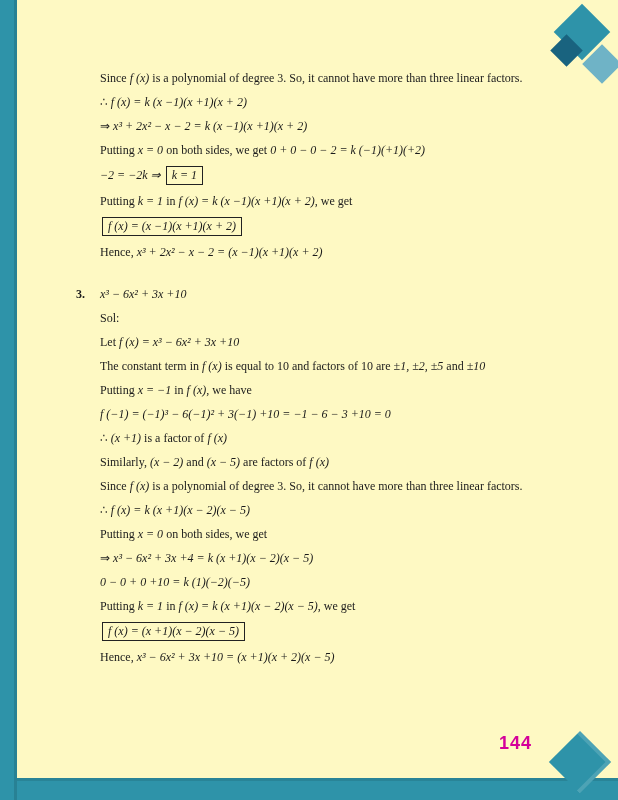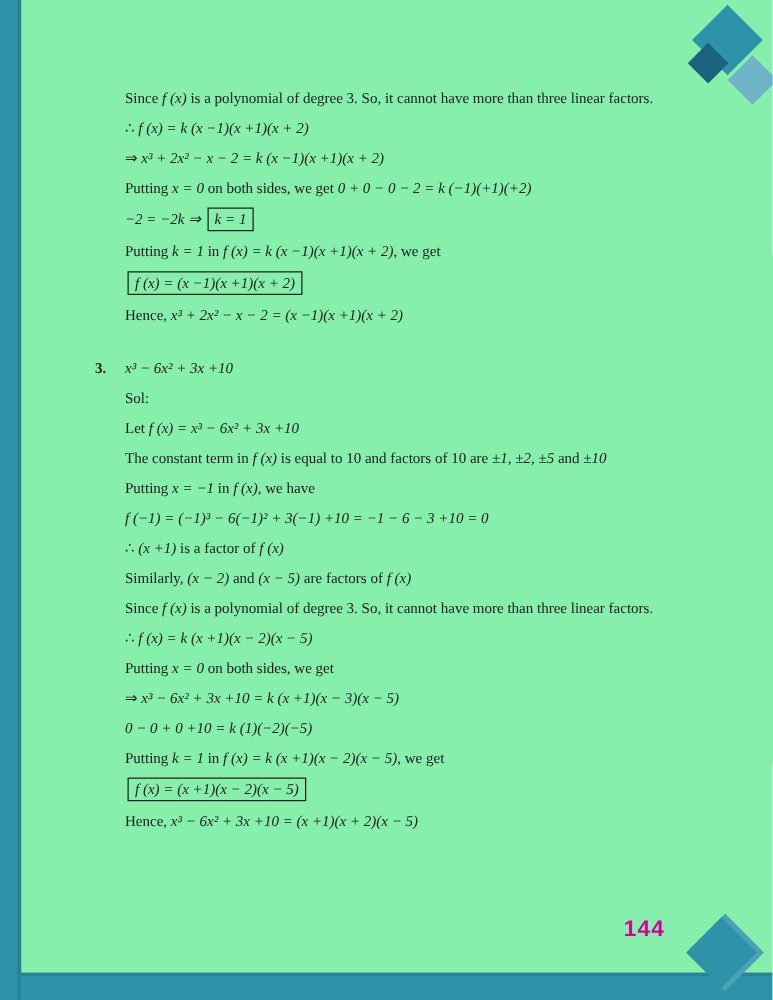--- a/index.html
+++ b/index.html
@@ -1,21 +1,21 @@
 <!DOCTYPE html>
 <html style="--teal: #2E93A9; --pagenum: #D4009A;"><head>
 <meta charset="utf-8">
 <style>
   html,body{margin:0;padding:0;}
   body{
     width:618px;height:800px;position:relative;overflow:hidden;
     background:#ffffff;
     font-family:"Liberation Serif", serif;
   }
-  .page{position:absolute;inset:0;background:#86efac;}
+  .page{position:absolute;inset:0;background:#fef9c3;}
 
   
   .border-left{
     position:absolute;left:0;top:0;width:17px;height:100%;
     background:var(--teal,#2E93A9);
     box-shadow:inset -3px 0 0 rgba(0,0,0,0.12);
     z-index:2;
   }
   .border-bottom{
     position:absolute;left:0;bottom:0;width:100%;height:22px;
@@ -86,21 +86,21 @@
       <div class="line"><span class="bold">Sol:</span></div>
       <div class="line"><span class="">Let  </span><span class="math">f (x) = x³ − 6x² + 3x +10</span></div>
       <div class="line"><span class="">The constant term in  </span><span class="math">f (x)</span><span class=""> is equal to 10 and factors of 10 are  </span><span class="math">±1, ±2, ±5</span><span class=""> and  </span><span class="math">±10</span></div>
       <div class="line"><span class="">Putting  </span><span class="math">x = −1</span><span class=""> in  </span><span class="math">f (x)</span><span class="">, we have</span></div>
       <div class="line"><span class="math">f (−1) = (−1)³ − 6(−1)² + 3(−1) +10 = −1 − 6 − 3 +10 = 0</span></div>
       <div class="line"><span class="">∴ </span><span class="math">(x +1)</span><span class=""> is a factor of  </span><span class="math">f (x)</span></div>
       <div class="line"><span class="">Similarly,  </span><span class="math">(x − 2)</span><span class=""> and  </span><span class="math">(x − 5)</span><span class=""> are factors of  </span><span class="math">f (x)</span></div>
       <div class="line"><span class="">Since  </span><span class="math">f (x)</span><span class=""> is a polynomial of degree 3. So, it cannot have more than three linear factors.</span></div>
       <div class="line"><span class="">∴ </span><span class="math">f (x) = k (x +1)(x − 2)(x − 5)</span></div>
       <div class="line"><span class="">Putting  </span><span class="math">x = 0</span><span class=""> on both sides, we get</span></div>
-      <div class="line"><span class="">⇒ </span><span class="math">x³ − 6x² + 3x +10 = k (x +1)(x − 3)(x − 5)</span></div>
+      <div class="line"><span class="">⇒ </span><span class="math">x³ − 6x² + 3x +4 = k (x +1)(x − 2)(x − 5)</span></div>
       <div class="line"><span class="math">0 − 0 + 0 +10 = k (1)(−2)(−5)</span></div>
       <div class="line"><span class="">Putting  </span><span class="math">k = 1</span><span class=""> in  </span><span class="math">f (x) = k (x +1)(x − 2)(x − 5)</span><span class="">, we get</span></div>
       <div class="line"><span class="math boxed">f (x) = (x +1)(x − 2)(x − 5)</span></div>
       <div class="line"><span class="">Hence,  </span><span class="math">x³ − 6x² + 3x +10 = (x +1)(x + 2)(x − 5)</span></div>
     </main>
 
   <div class="page-number">144</div>
 
 </div>
 

